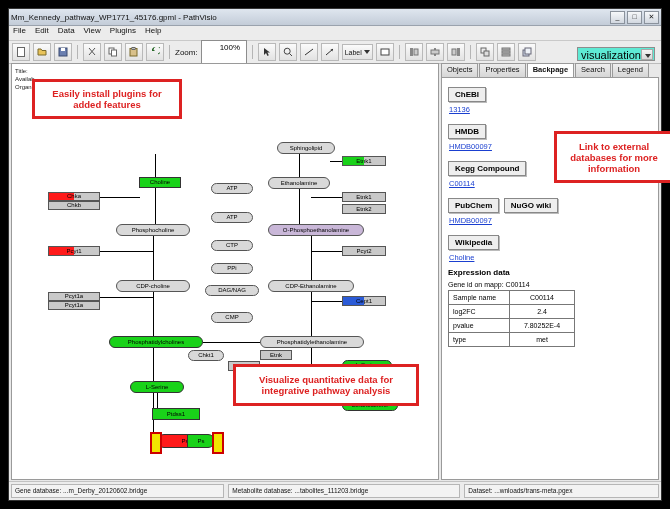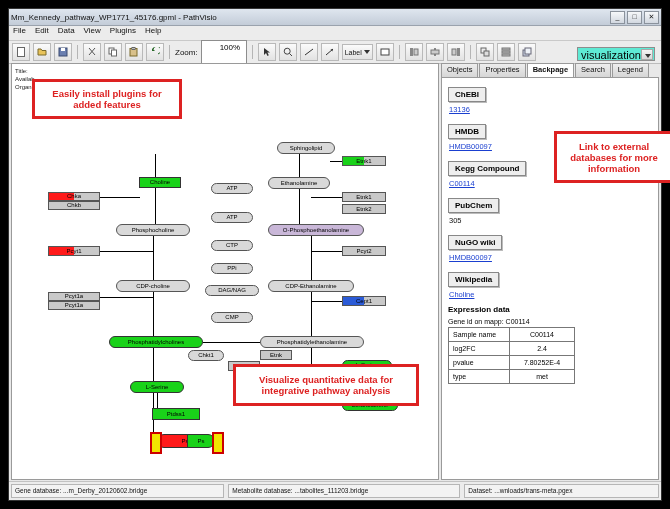--- a/index.html
+++ b/index.html
@@ -377,21 +377,20 @@
         <div class="dbhead">ChEBI</div>
         <div class="dblink">13136</div>
 
         <div class="dbhead">HMDB</div>
         <div class="dblink">HMDB00097</div>
 
         <div class="dbhead">Kegg Compound</div>
         <div class="dblink">C00114</div>
 
         <div class="dbhead">PubChem</div>
-        <div class="dbval">305</div>
 
         <div class="dbhead">NuGO wiki</div>
         <div class="dblink">HMDB00097</div>
 
         <div class="dbhead">Wikipedia</div>
         <div class="dblink">Choline</div>
 
         <div class="exprhead">Expression data</div>
         <div class="gidline">Gene id on mapp: C00114</div>
         <table class="expr">

